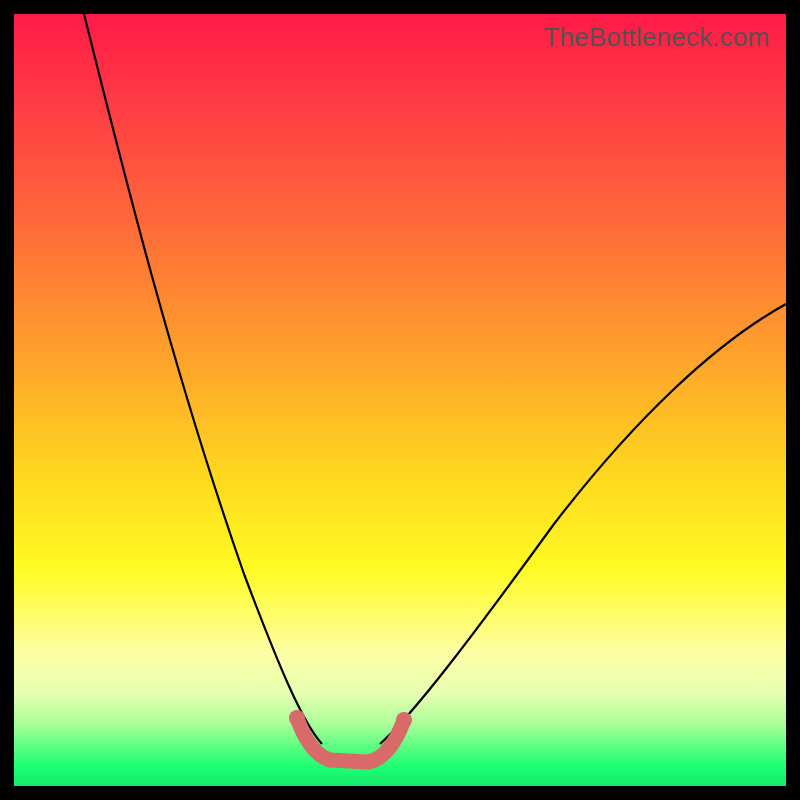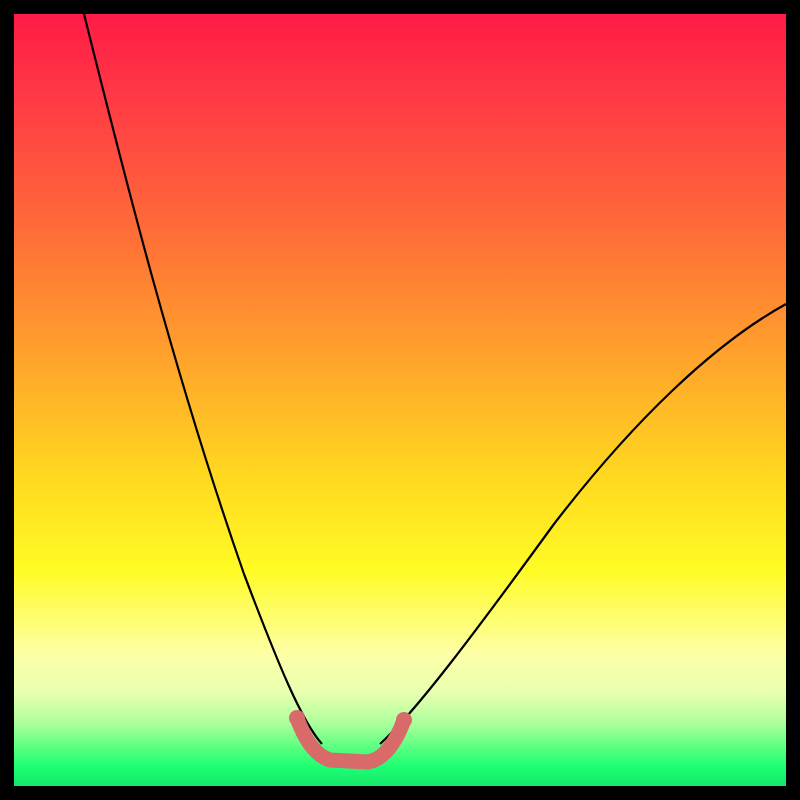--- a/index.html
+++ b/index.html
@@ -58,20 +58,21 @@
     height: 772px;
     overflow: visible;
   }
 </style>
 </head>
 <body>
 
 <div class="frame">
   <div class="plot-area">
 
+    <div class="watermark">TheBottleneck.com</div>
 
     <svg class="curves" viewBox="0 0 772 772">
 
       <path d="M 70 0
                C 110 160, 160 360, 230 560
                C 264 650, 288 708, 308 730" fill="none" stroke="#000" stroke-width="2.2"></path>
 
       <path d="M 366 730
                C 400 700, 460 620, 540 510
                C 620 406, 700 330, 772 290" fill="none" stroke="#000" stroke-width="2.2"></path>

